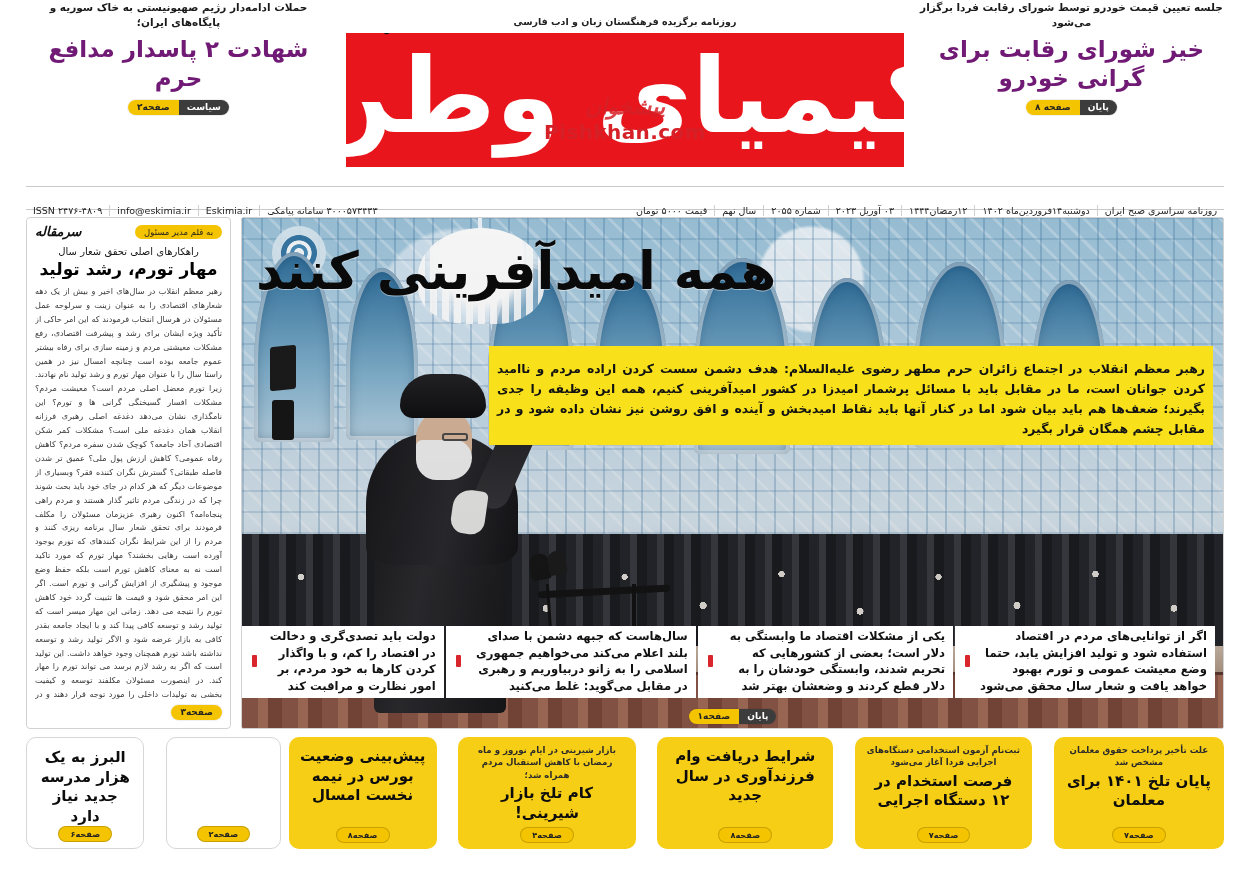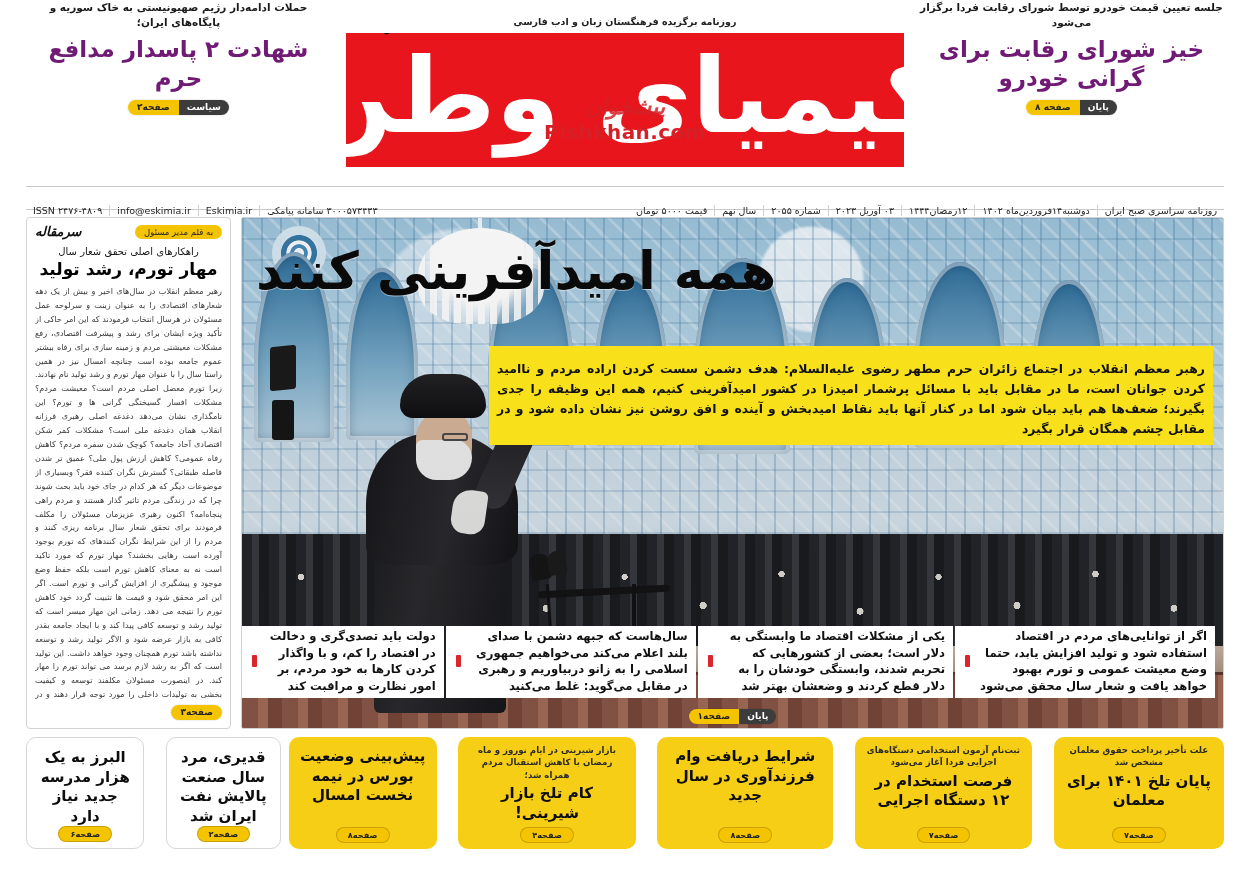--- a/index.html
+++ b/index.html
@@ -479,21 +479,20 @@
     <div class="box yellow w-bourse">
       <div class="box-kicker"></div>
       <div class="box-title">پیش‌بینی وضعیت بورس در نیمه نخست امسال</div>
       <div class="box-foot">
         <span class="box-badge">صفحه۸</span>
       </div>
     </div>
 
     <div class="box white w-ghadiri">
       <div class="box-kicker"></div>
-      <div class="box-title">قدیری، مرد سال صنعت پالایش نفت ایران شد</div>
       <div class="box-foot">
         <span class="box-badge">صفحه۲</span>
       </div>
     </div>
 
     <div class="dotsep">
         <i></i>
         <i></i>
         <i></i>
         <i></i>

